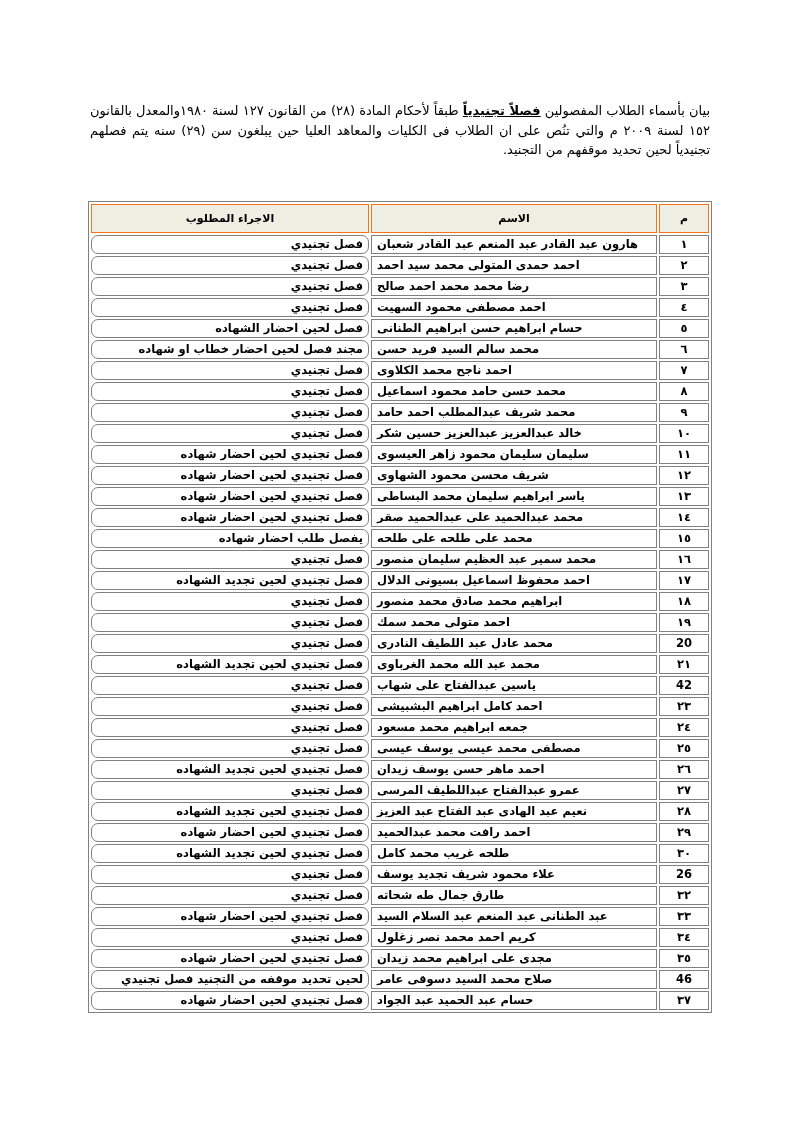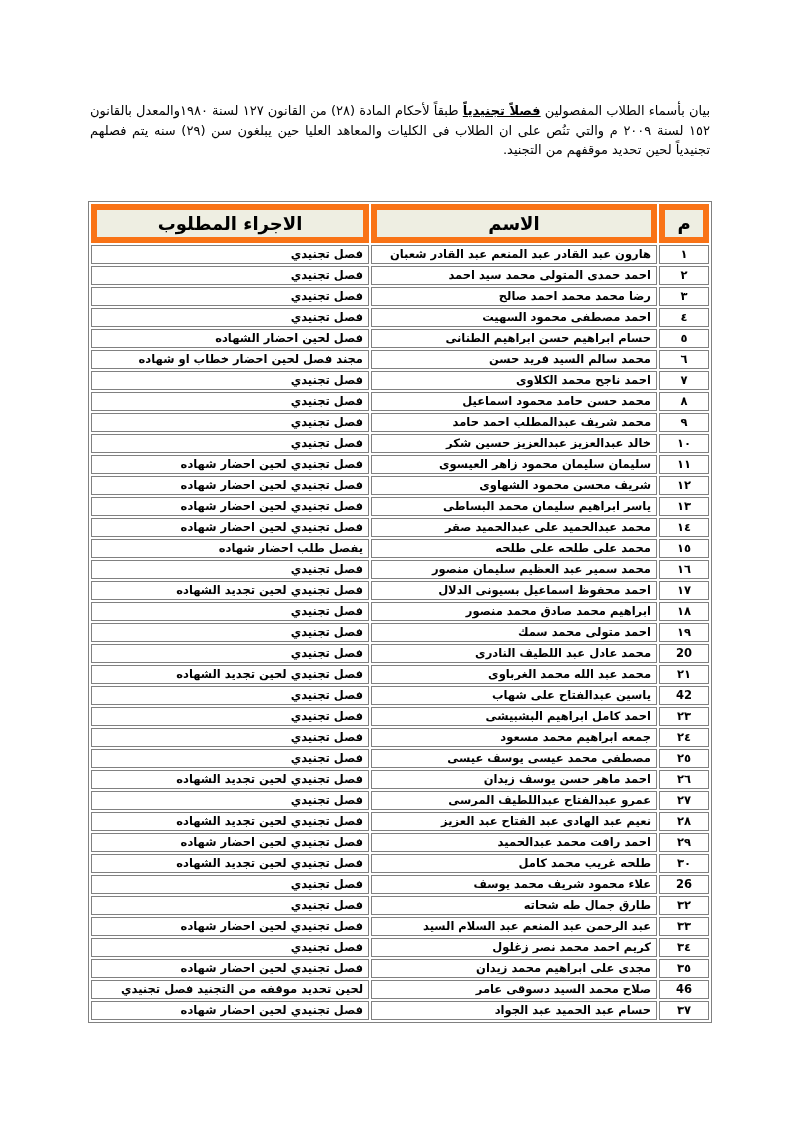--- a/index.html
+++ b/index.html
@@ -45,23 +45,23 @@
     width: 618px;
     border-collapse: separate;
     border-spacing: 2px;
     border: 1px solid #808080;
     background: #ffffff;
     table-layout: fixed;
     direction: rtl;
   }
   table.students th {
     background: #eeeee2;
-    border: 6px solid #f97316;
+    border: 1px solid #f97316;
     font-weight: bold;
-    font-size: 18px;
+    font-size: 11px;
     text-align: center;
     height: 25px;
     padding: 1px 4px;
     vertical-align: middle;
   }
   table.students td {
     background: #ffffff;
     border: 1px solid #808080;
     font-weight: bold;
     font-size: 11.5px;
@@ -69,22 +69,22 @@
     line-height: 15px;
     padding: 1px 5px;
     vertical-align: middle;
     white-space: nowrap;
     overflow: hidden;
   }
   col.c-serial  { width: 50px; }
   col.c-name    { width: 286px; }
   col.c-action  { width: 278px; }
   td.serial { text-align: center; }
-  td.name   { text-align: right; }
-  td.action { text-align: right; }
+  td.name   { text-align: left; }
+  td.action { text-align: right; border-radius: 7px; }
 </style>
 </head>
 <body>
 
 <div class="page">
 
   <p class="intro"><span>بيان بأسماء الطلاب المفصولين </span><span class="underlined">فصلاً تجنيدياً</span><span> طبقاً لأحكام المادة (٢٨) من القانون ١٢٧ لسنة ١٩٨٠والمعدل بالقانون ١٥٢ لسنة ٢٠٠٩ م والتي تنُص على ان الطلاب فى الكليات والمعاهد العليا حين يبلغون سن (٢٩) سنه يتم فصلهم تجنيدياً لحين تحديد موقفهم من التجنيد.</span></p>
 
   <div class="tbl-wrap">
     <table class="students">
@@ -247,31 +247,31 @@
             <td class="name">احمد رافت محمد عبدالحميد</td>
             <td class="action">فصل تجنيدي لحين احضار شهاده</td>
           </tr>
           <tr>
             <td class="serial">٣٠</td>
             <td class="name">طلحه غريب محمد كامل</td>
             <td class="action">فصل تجنيدي لحين  تجديد الشهاده</td>
           </tr>
           <tr>
             <td class="serial">26</td>
-            <td class="name">علاء محمود شريف محمد يوسف</td>
+            <td class="name">علاء محمود شريف تجديد يوسف</td>
             <td class="action">فصل تجنيدي</td>
           </tr>
           <tr>
             <td class="serial">٣٢</td>
             <td class="name">طارق جمال طه شحاته</td>
             <td class="action">فصل تجنيدي</td>
           </tr>
           <tr>
             <td class="serial">٣٣</td>
-            <td class="name">عبد الرحمن عبد المنعم عبد السلام السيد</td>
+            <td class="name">عبد الطنانى عبد المنعم عبد السلام السيد</td>
             <td class="action">فصل تجنيدي لحين احضار شهاده</td>
           </tr>
           <tr>
             <td class="serial">٣٤</td>
             <td class="name">كريم احمد محمد نصر زغلول</td>
             <td class="action">فصل تجنيدي</td>
           </tr>
           <tr>
             <td class="serial">٣٥</td>
             <td class="name">مجدى على ابراهيم محمد زيدان</td>

